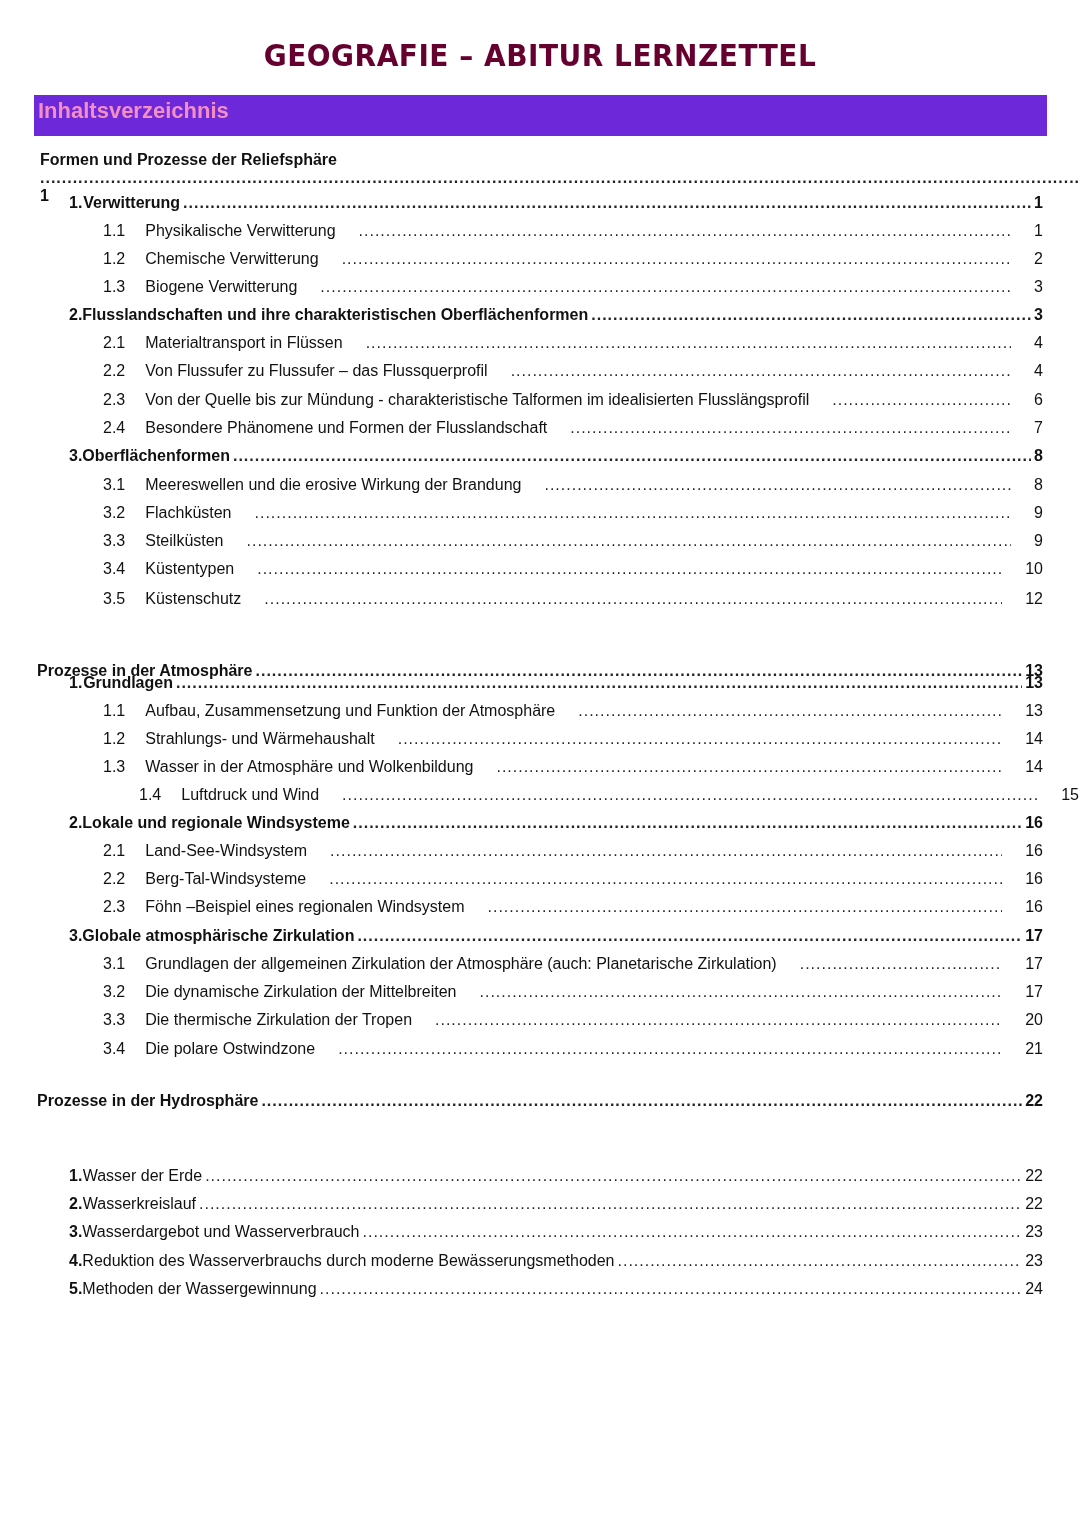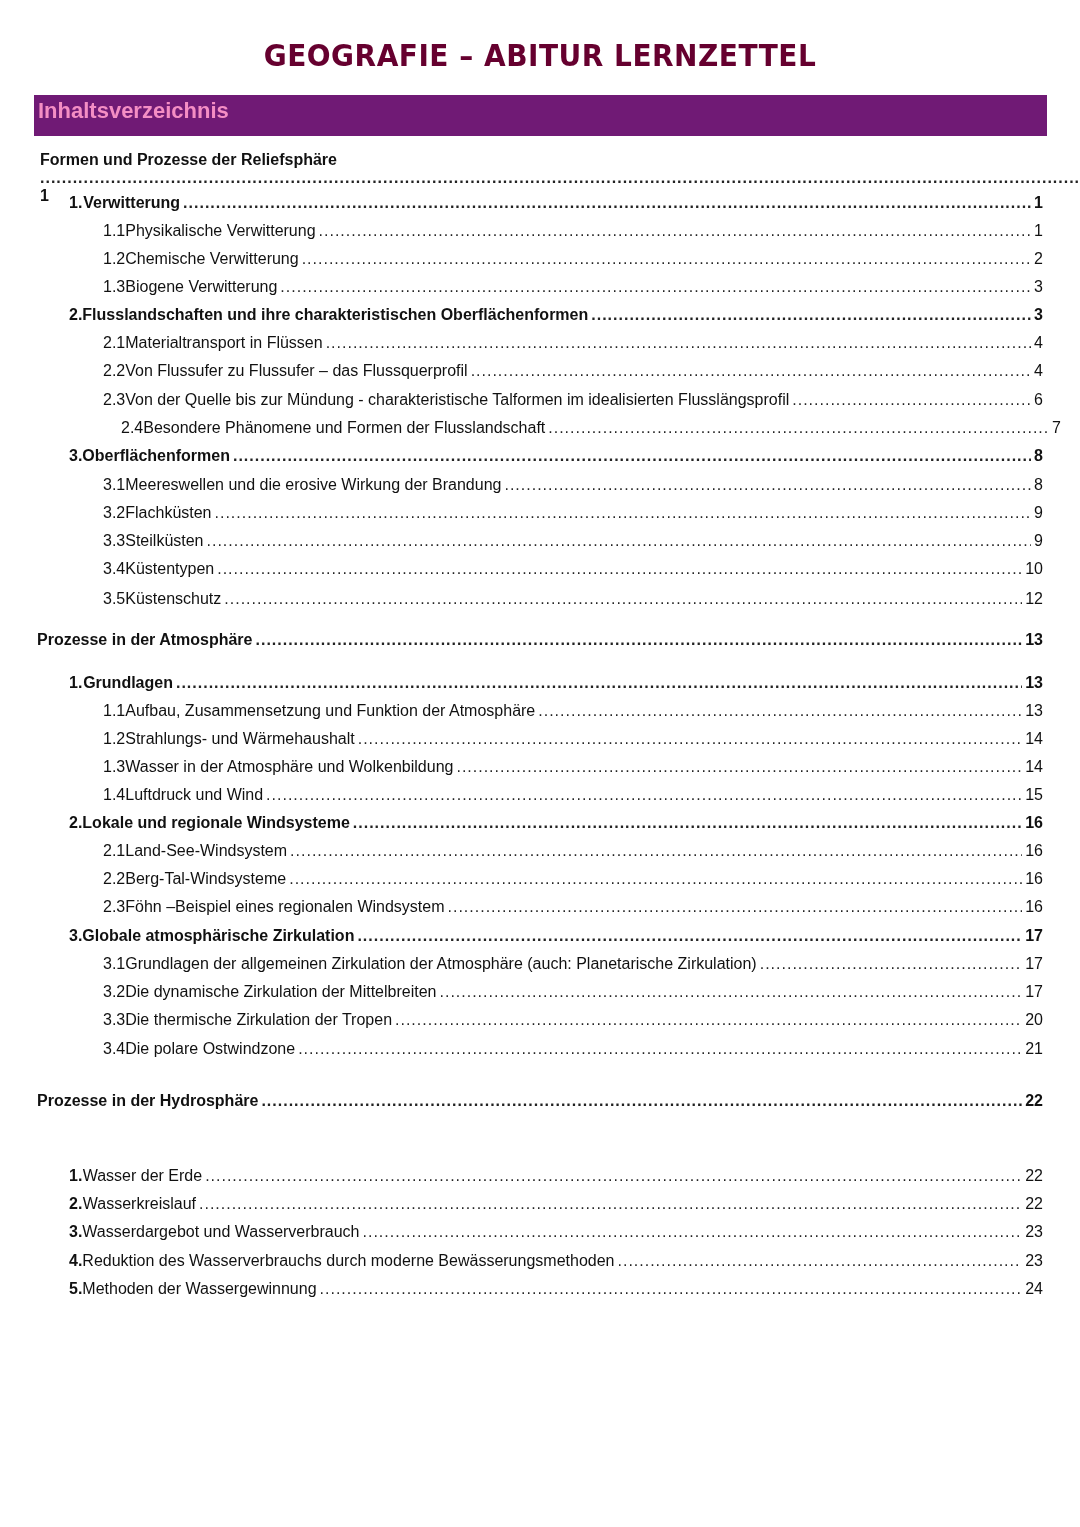--- a/index.html
+++ b/index.html
@@ -2,35 +2,35 @@
 <html><head>
 <meta charset="utf-8">
 <style>
   html, body { margin: 0; padding: 0; background: #ffffff; }
   body { width: 1080px; height: 1527px; position: relative; overflow: hidden;
          font-family: "Liberation Sans", sans-serif; color: #111; }
   .doc-title { position: absolute; left: 0; right: 0; top: 40px; text-align: center;
                font-family: "DejaVu Sans", sans-serif; font-weight: 900; font-size: 28px;
                letter-spacing: 0.5px; color: #66002f; transform: scaleY(1.05); }
   .toc-header { position: absolute; left: 34px; top: 95px; width: 1013px; height: 41px;
-                background: #701a75; }
+                background: #6d28d9; }
   .toc-header span { position: absolute; left: 4px; top: 3px; color: #f48ec4; font-weight: bold;
                      font-size: 22px; }
   .toc { position: absolute; left: 0; top: 0; width: 1080px; }
   .row { position: absolute; display: flex; align-items: baseline; font-size: 16px; white-space: nowrap; }
   .row .num { display: inline-block; }
   .row .label { flex: 0 0 auto; }
   .row .dots { flex: 1 1 auto; overflow: hidden; margin: 0 3px; letter-spacing: 1px; color: #222; }
   .row .dots::after { content: "....................................................................................................................................................................................................................................................................................................................................................................................."; }
   .row .page { flex: 0 0 auto; }
   .bold { font-weight: bold; }
   .part { left: 37px; width: 1006px; }
   .chap { left: 69px; width: 974px; }
   .chap .num { width: 34px; font-weight: bold; }
-  .sub { left: 103px; width: 940px; }
+  .sub { left: 103px; width: 940px; gap: 20px; }
   .sub .num { width: 32px; }
 </style>
 </head>
 <body>
 
 <div class="doc-title">GEOGRAFIE – ABITUR LERNZETTEL</div>
 
 <div class="toc-header">
   <span>Inhaltsverzeichnis</span>
 </div>
@@ -82,21 +82,21 @@
       <span class="label">Von Flussufer zu Flussufer – das Flussquerprofil</span>
       <span class="dots"></span>
       <span class="page">4</span>
     </div>
     <div class="row sub" style="top: 391px;">
       <span class="num">2.3</span>
       <span class="label">Von der Quelle bis zur Mündung - charakteristische Talformen im idealisierten Flusslängsprofil</span>
       <span class="dots"></span>
       <span class="page">6</span>
     </div>
-    <div class="row sub" style="top: 419px; margin-left: 18px;">
+    <div class="row sub" style="top: 419px;">
       <span class="num">2.4</span>
       <span class="label">Besondere Phänomene und Formen der Flusslandschaft</span>
       <span class="dots"></span>
       <span class="page">7</span>
     </div>
     <div class="row chap bold" style="top: 447px;">
       <span class="num">3.</span>
       <span class="label">Oberflächenformen</span>
       <span class="dots"></span>
       <span class="page">8</span>
@@ -124,21 +124,21 @@
       <span class="label">Küstentypen</span>
       <span class="dots"></span>
       <span class="page">10</span>
     </div>
     <div class="row sub" style="top: 590px;">
       <span class="num">3.5</span>
       <span class="label">Küstenschutz</span>
       <span class="dots"></span>
       <span class="page">12</span>
     </div>
-    <div class="row part bold" style="top: 631px;">
+    <div class="row part bold" style="top: 662px;">
       <span class="label">Prozesse in der Atmosphäre</span>
       <span class="dots"></span>
       <span class="page">13</span>
     </div>
     <div class="row chap bold" style="top: 674px;">
       <span class="num">1.</span>
       <span class="label">Grundlagen</span>
       <span class="dots"></span>
       <span class="page">13</span>
     </div>
@@ -153,21 +153,21 @@
       <span class="label">Strahlungs- und Wärmehaushalt</span>
       <span class="dots"></span>
       <span class="page">14</span>
     </div>
     <div class="row sub" style="top: 758px;">
       <span class="num">1.3</span>
       <span class="label">Wasser in der Atmosphäre und Wolkenbildung</span>
       <span class="dots"></span>
       <span class="page">14</span>
     </div>
-    <div class="row sub" style="top: 786px;">
+    <div class="row sub" style="top: 786px; margin-left: 36px;">
       <span class="num">1.4</span>
       <span class="label">Luftdruck und Wind</span>
       <span class="dots"></span>
       <span class="page">15</span>
     </div>
     <div class="row chap bold" style="top: 814px;">
       <span class="num">2.</span>
       <span class="label">Lokale und regionale Windsysteme</span>
       <span class="dots"></span>
       <span class="page">16</span>

